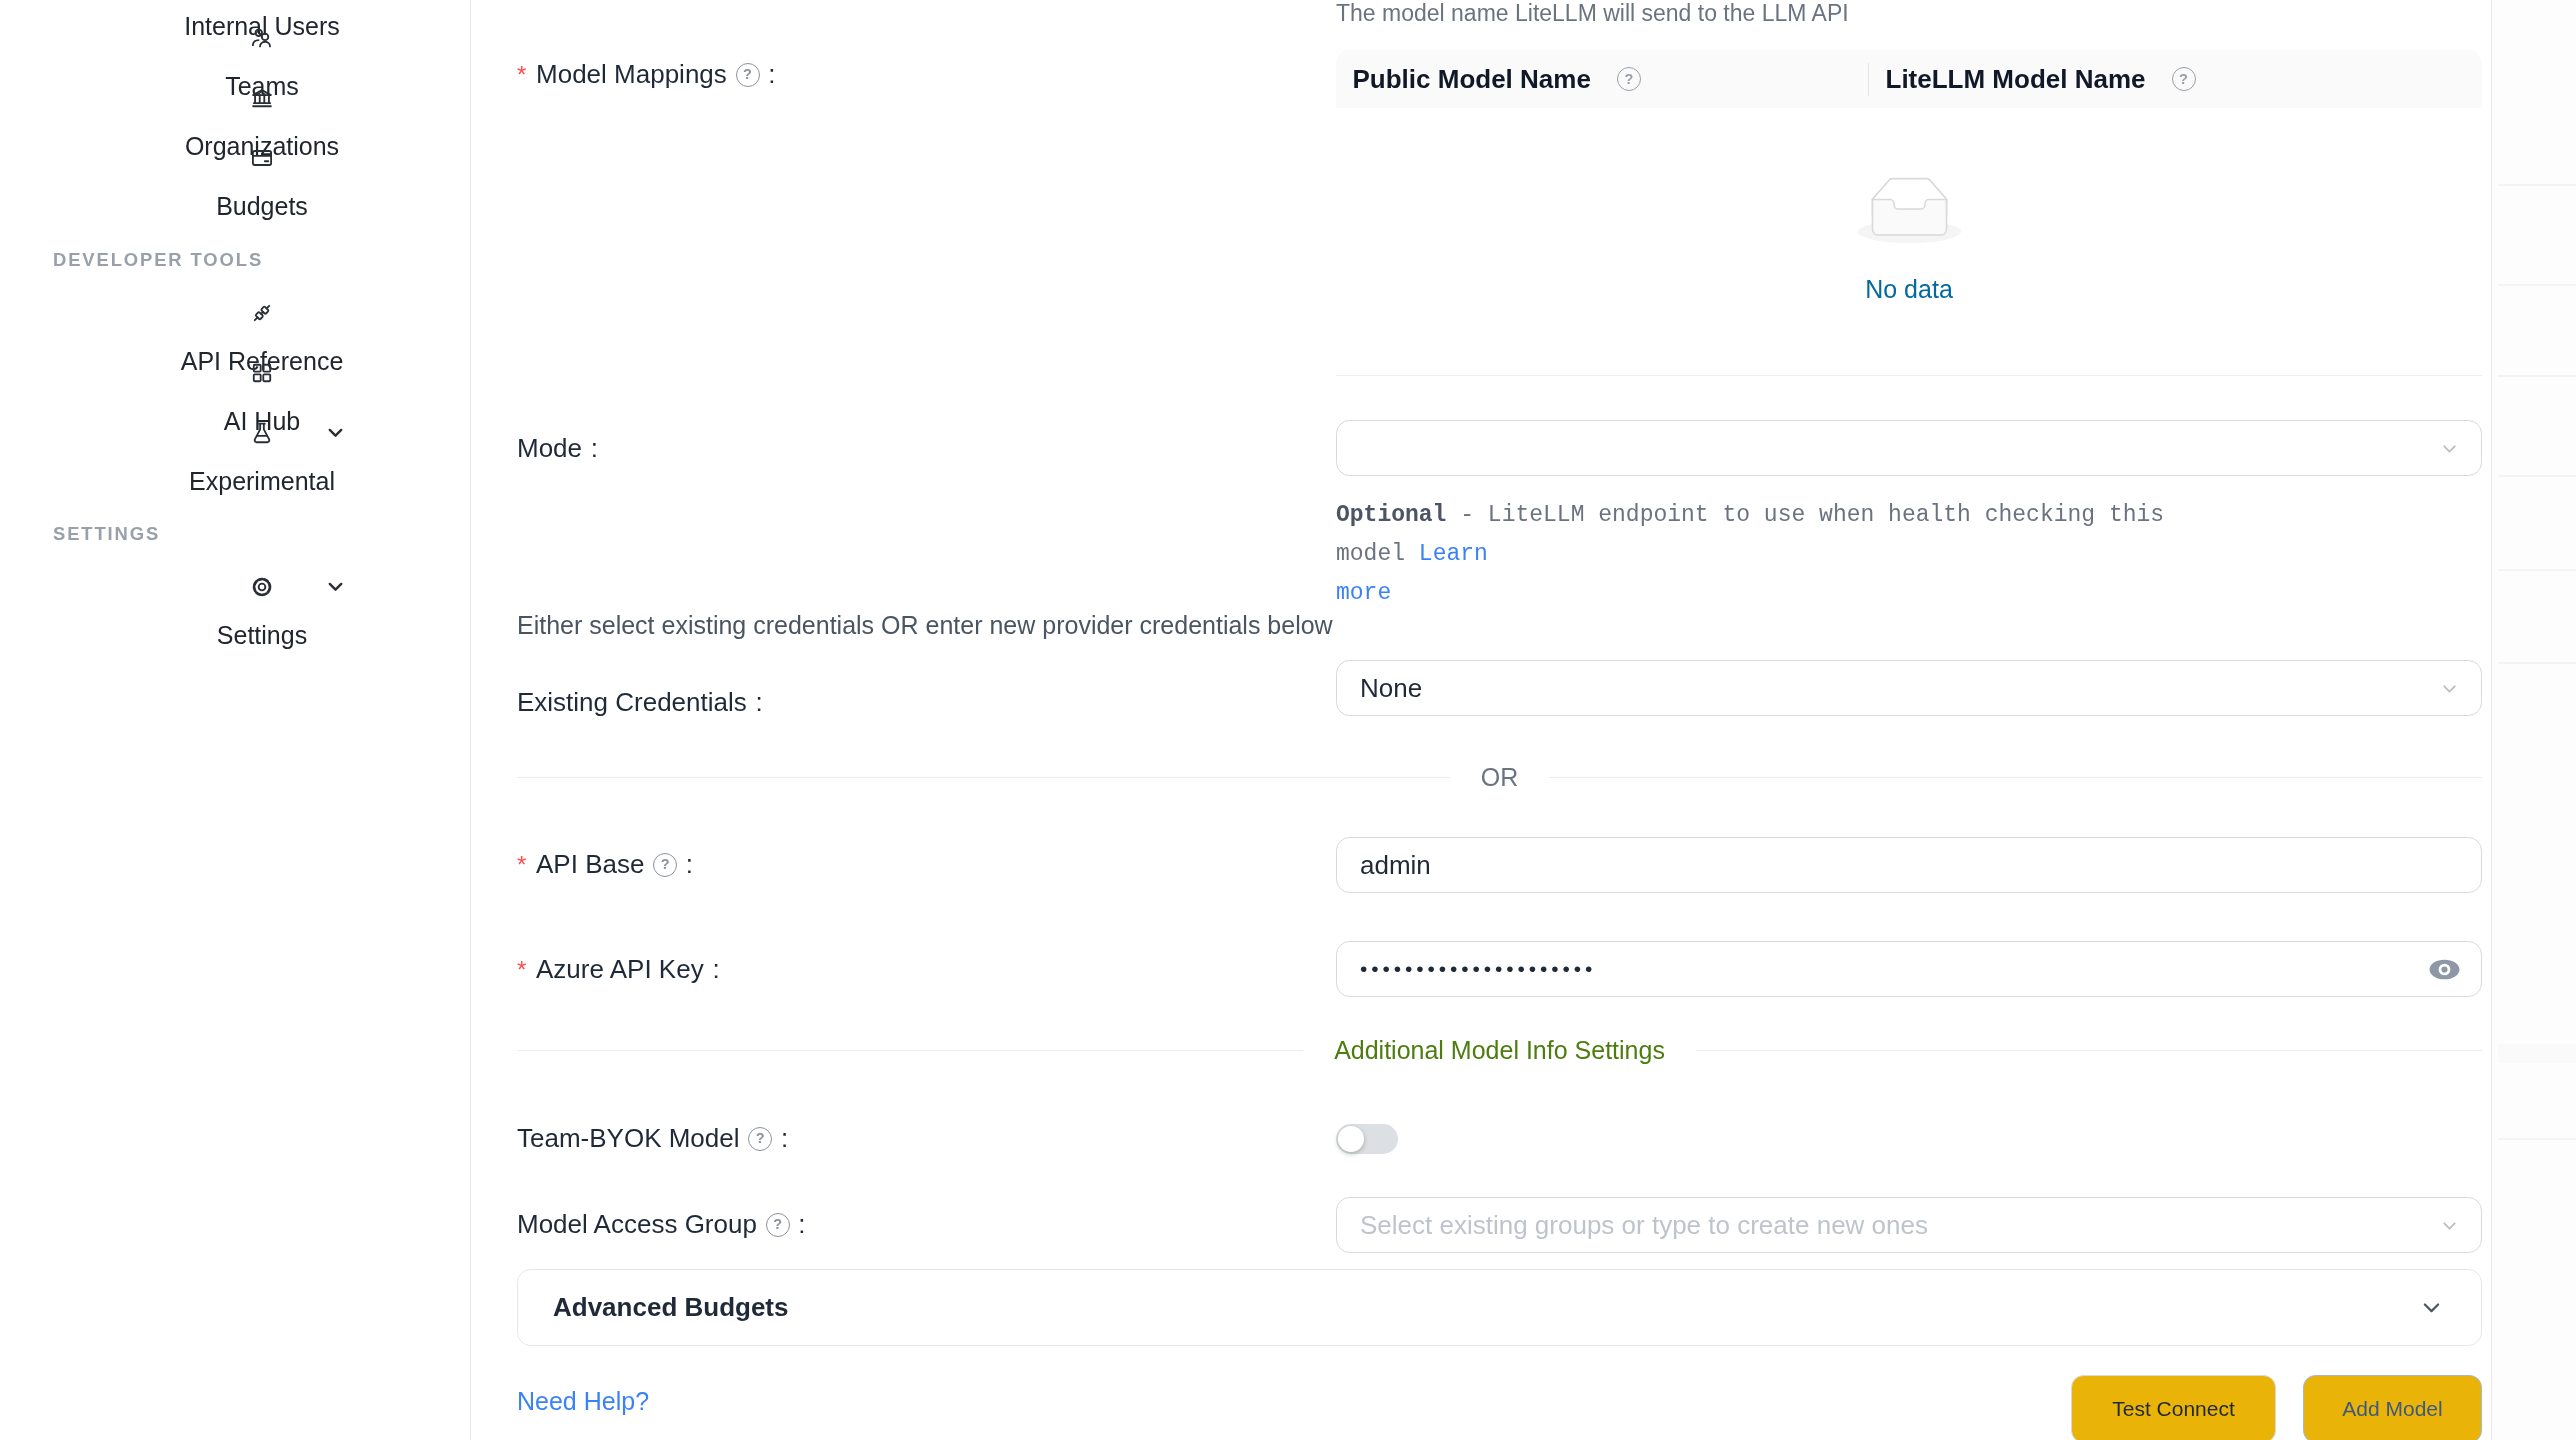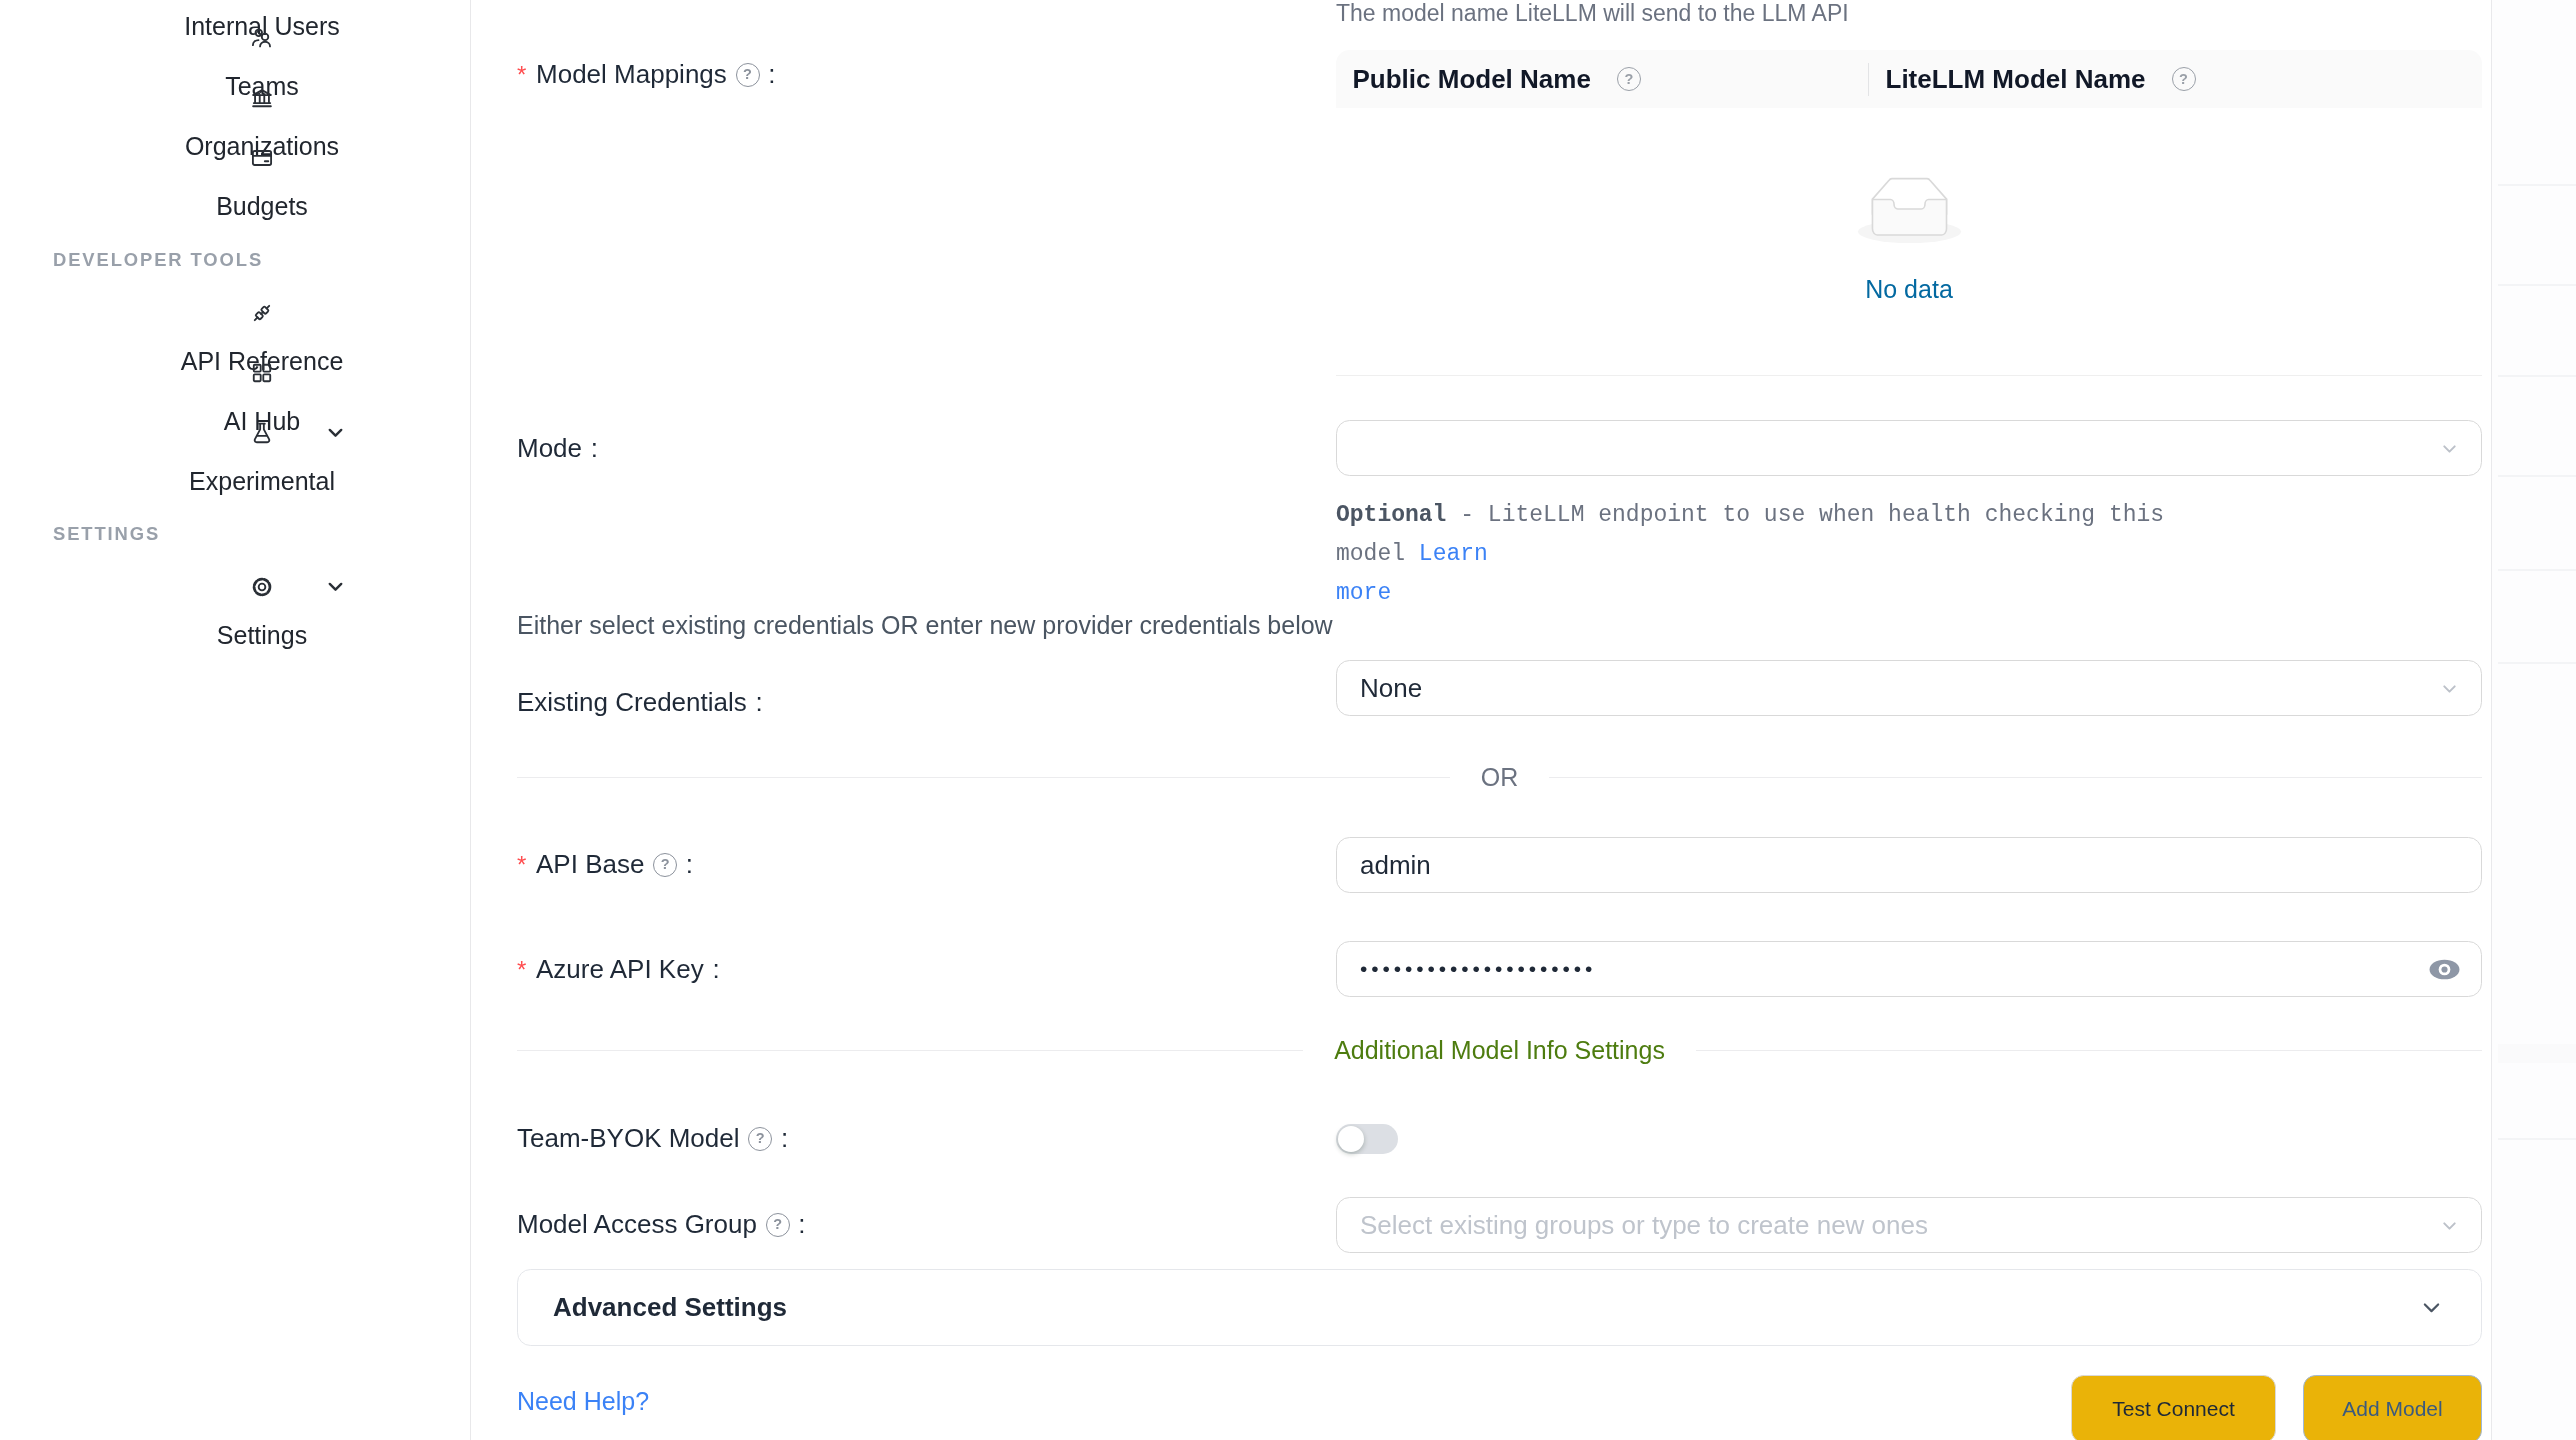--- a/index.html
+++ b/index.html
@@ -330,21 +330,21 @@
     <span class="colon">:</span>
   </div>
   <div class="ctrl" style="top:1197px;">
     <input type="text" readonly="" placeholder="Select existing groups or type to create new ones" style="">
     <svg class="chev" viewBox="0 0 24 24">
         <path d="M7 10l5 5 5-5"></path>
       </svg>
   </div>
 
   <div class="adv">
-    <span class="t">Advanced Settings</span>
+    <span class="t">Advanced Budgets</span>
     <svg class="chev" viewBox="0 0 24 24">
         <path d="M6.5 9.5l5.5 5.5 5.5-5.5"></path>
       </svg>
   </div>
 
   <a class="help" href="#">Need Help?</a>
   <button class="btn test">Test Connect</button>
   <button class="btn add">Add Model</button>
 </main>
 

